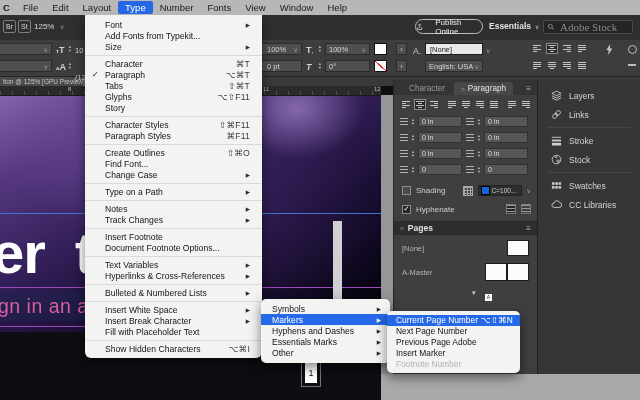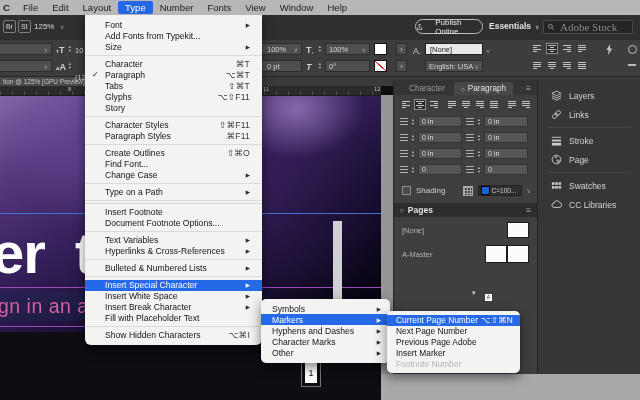--- a/index.html
+++ b/index.html
@@ -423,20 +423,28 @@
     <div class="chkrow">
       <span class="cb"></span>
       <span>Shading</span>
       <span class="gicon"></span>
       <span class="swf">
           <span class="swchip"></span>
           <span>C=100...</span>
         </span>
       <span class="chev7"></span>
     </div>
+    <div class="chkrow">
+      <span class="cb on">
+          <span>✓</span>
+        </span>
+      <span>Hyphenate</span>
+      <span class="hicon on" style="margin-left:auto"></span>
+      <span class="hicon"></span>
+    </div>
     <div id="pghd">
       <span class="dmnd">◇</span>
       <b>Pages</b>
       <span class="burger" style="padding:0">≡</span>
     </div>
     <div class="pgrow">
       <span>[None]</span>
         <span class="th1"></span>
     </div>
     <div class="pgrow">
@@ -478,21 +486,21 @@
           <path d="M1 10h10" stroke-width="3"></path>
         </svg>
       <span>Stroke</span>
     </div>
     <div class="ditem">
       <svg width="11" height="11" viewBox="0 0 12 12" fill="none" stroke="#cdcdcd">
           <circle cx="6" cy="6" r="4.7"></circle>
           <circle cx="7.8" cy="7.8" r="1.3"></circle>
           <circle cx="5.5" cy="3.4" r="0.6" fill="#cdcdcd"></circle>
         </svg>
-      <span>Page</span>
+      <span>Stock</span>
     </div>
     <div class="ddiv"></div>
     <div class="ditem">
       <svg width="11" height="11" viewBox="0 0 12 12" fill="#cdcdcd">
           <rect x="1" y="2.5" width="2.8" height="2.8"></rect>
           <rect x="4.6" y="2.5" width="2.8" height="2.8"></rect>
           <rect x="8.2" y="2.5" width="2.8" height="2.8"></rect>
           <rect x="1" y="6.6" width="2.8" height="2.8"></rect>
           <rect x="4.6" y="6.6" width="2.8" height="2.8"></rect>
           <rect x="8.2" y="6.6" width="2.8" height="2.8"></rect>
@@ -562,20 +570,28 @@
     <div class="mi">
         <span>Change Case</span>
         <span class="ar">▶</span>
       </div>
     <div class="msep"></div>
     <div class="mi">
         <span>Type on a Path</span>
         <span class="ar">▶</span>
       </div>
     <div class="msep"></div>
+    <div class="mi">
+        <span>Notes</span>
+        <span class="ar">▶</span>
+      </div>
+    <div class="mi">
+        <span>Track Changes</span>
+        <span class="ar">▶</span>
+      </div>
     <div class="msep"></div>
     <div class="mi">
         <span>Insert Footnote</span>
       </div>
     <div class="mi">
         <span>Document Footnote Options...</span>
       </div>
     <div class="msep"></div>
     <div class="mi">
         <span>Text Variables</span>
@@ -584,24 +600,20 @@
     <div class="mi">
         <span>Hyperlinks &amp; Cross-References</span>
         <span class="ar">▶</span>
       </div>
     <div class="msep"></div>
     <div class="mi">
         <span>Bulleted &amp; Numbered Lists</span>
         <span class="ar">▶</span>
       </div>
     <div class="msep"></div>
-    <div class="mi hl">
-        <span>Insert Special Character</span>
-        <span class="ar">▶</span>
-      </div>
     <div class="mi">
         <span>Insert White Space</span>
         <span class="ar">▶</span>
       </div>
     <div class="mi">
         <span>Insert Break Character</span>
         <span class="ar">▶</span>
       </div>
     <div class="mi">
         <span>Fill with Placeholder Text</span>
@@ -620,21 +632,21 @@
       </div>
     <div class="mi hl">
         <span>Markers</span>
         <span class="ar">▶</span>
       </div>
     <div class="mi">
         <span>Hyphens and Dashes</span>
         <span class="ar">▶</span>
       </div>
     <div class="mi">
-        <span>Character Marks</span>
+        <span>Essentials Marks</span>
         <span class="ar">▶</span>
       </div>
     <div class="mi">
         <span>Other</span>
         <span class="ar">▶</span>
       </div>
   </div>
 
   <div id="mkmenu" class="popup abs">
     <div class="mi hl">

